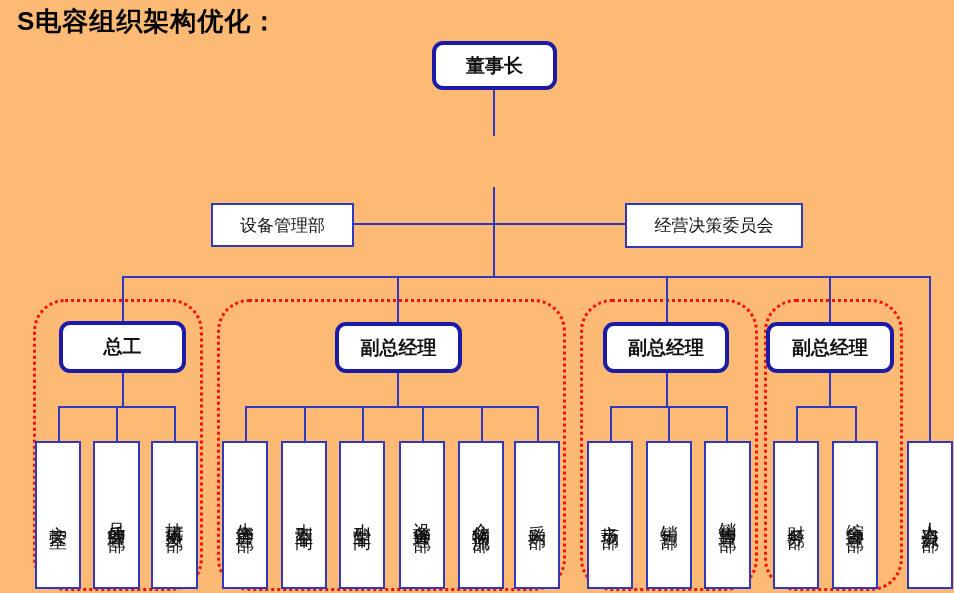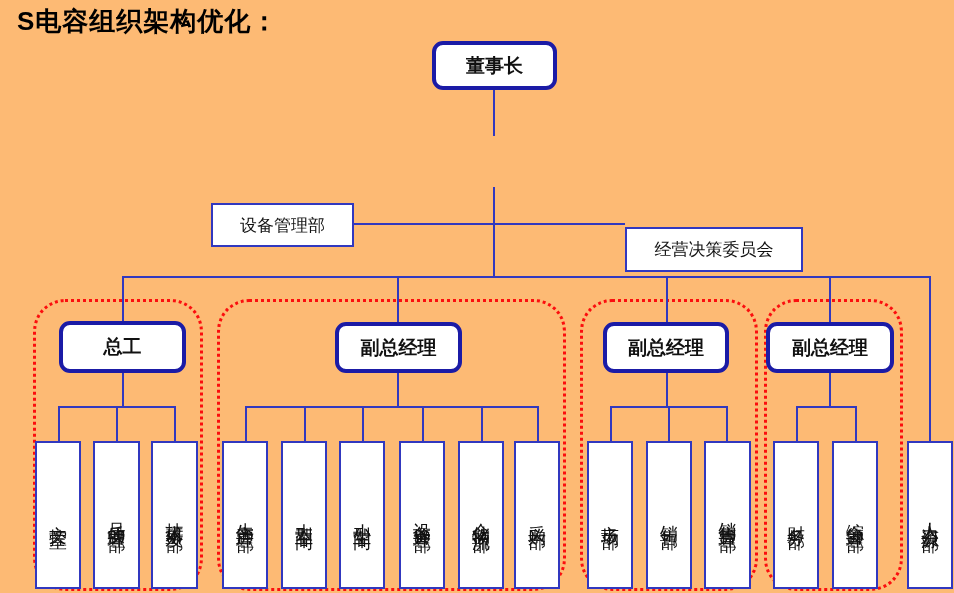--- a/index.html
+++ b/index.html
@@ -114,21 +114,21 @@
   <div class="vline" style="left:481px; top:407px; height:35px;"></div>
   <div class="vline" style="left:537px; top:407px; height:35px;"></div>
   <div class="vline" style="left:610px; top:407px; height:35px;"></div>
   <div class="vline" style="left:668px; top:407px; height:35px;"></div>
   <div class="vline" style="left:726px; top:407px; height:35px;"></div>
   <div class="vline" style="left:796px; top:407px; height:35px;"></div>
   <div class="vline" style="left:855px; top:407px; height:35px;"></div>
 
   <div class="node thick" style="left:432px; top:41px;  width:125px; height:49px;text-align:center;">董事长</div>
   <div class="node thin" style="left:211px; top:203px; width:143px; height:44px;">设备管理部</div>
-  <div class="node thin" style="left:625px; top:203px; width:178px; height:45px;margin-top:24px;">经营决策委员会</div>
+  <div class="node thin" style="left:625px; top:203px; width:178px; height:45px;">经营决策委员会</div>
 
   <div class="node thick" style="left:59px;  top:321px; width:127px; height:52px;text-align:right;">总工</div>
   <div class="node thick" style="left:335px; top:322px; width:127px; height:51px;">副总经理</div>
   <div class="node thick" style="left:603px; top:322px; width:126px; height:51px;">副总经理</div>
   <div class="node thick" style="left:766px; top:322px; width:128px; height:51px;">副总经理</div>
 
   <div class="node leaf" style="left:35px;  top:441px; width:46px; height:148px;">文控室</div>
   <div class="node leaf" style="left:93px;  top:441px; width:47px; height:148px;">品质管理部</div>
   <div class="node leaf" style="left:151px; top:441px; width:47px; height:148px;">技术研发部</div>
 

